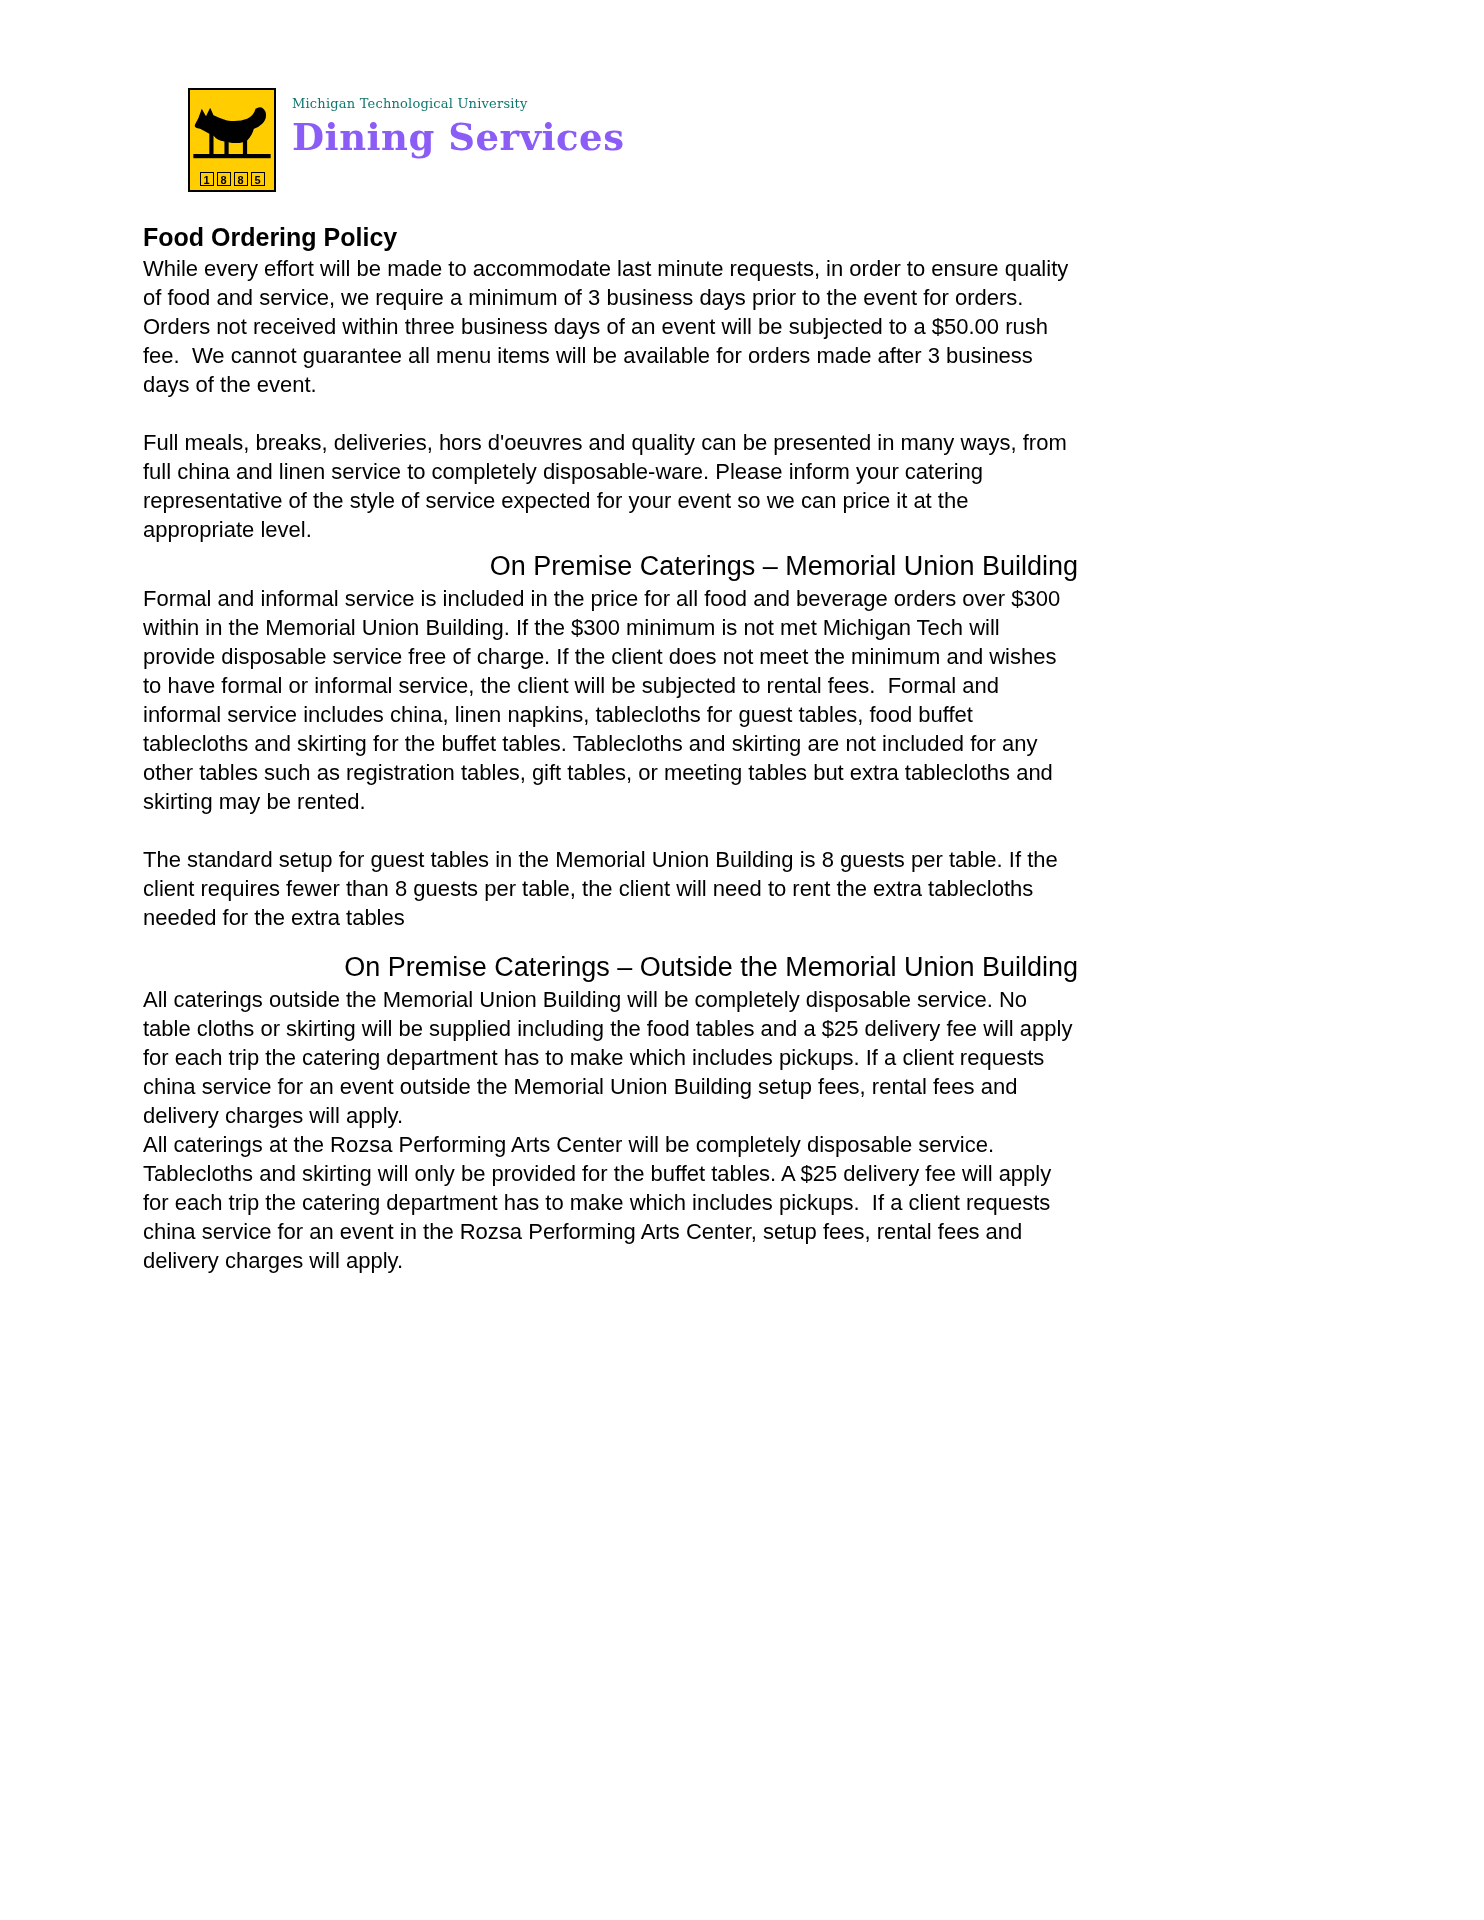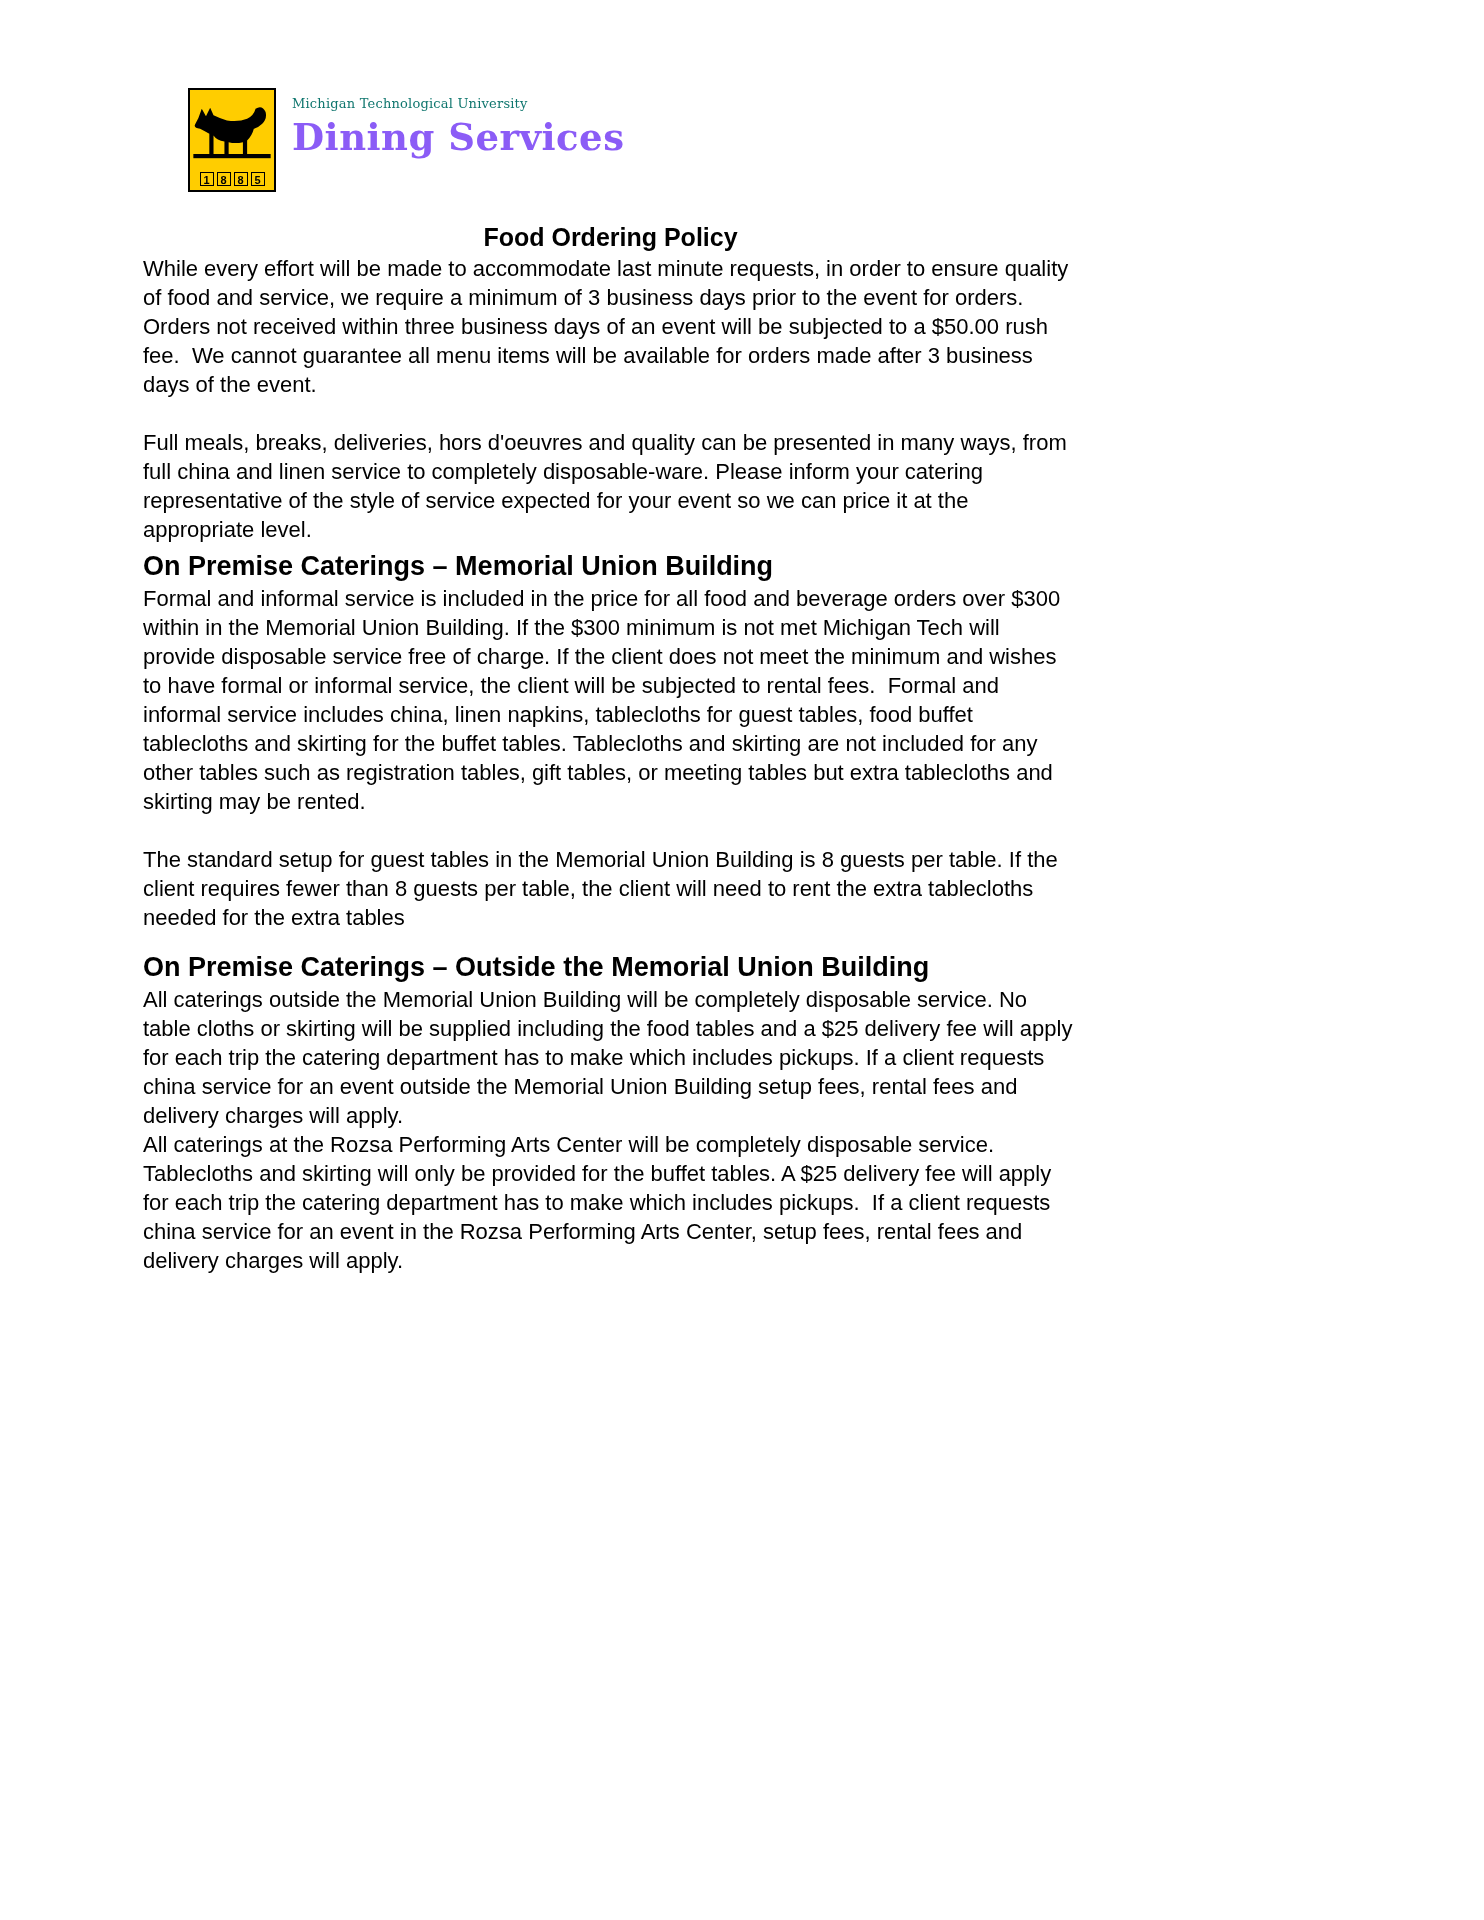--- a/index.html
+++ b/index.html
@@ -82,28 +82,28 @@
   }
 
   
   main {
     width: 935px;
   }
   h1.doc-title {
     font-size: 25px;
     line-height: 30px;
     font-weight: bold;
-    text-align: center;
+    text-align: left;
     margin: 30px 0 2px 0;
   }
   h2.section-heading {
     font-size: 27px;
     line-height: 32px;
-    font-weight: bold;
-    text-align: left;
+    font-weight: normal;
+    text-align: right;
     margin: 6px 0 2px 0;
   }
   section.spaced h2.section-heading {
     margin-top: 19px;
   }
   p.body-paragraph {
     font-size: 22px;
     line-height: 29px;
     margin: 0 0 29px 0;
     white-space: pre-wrap;

